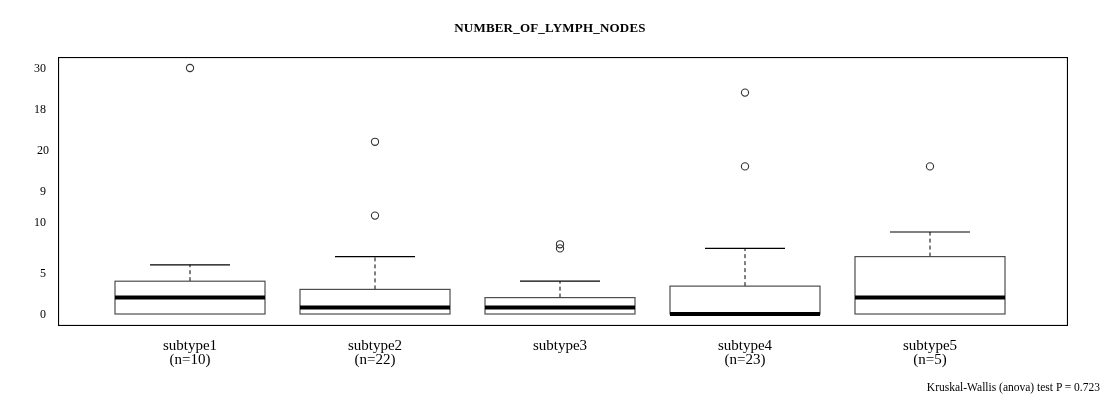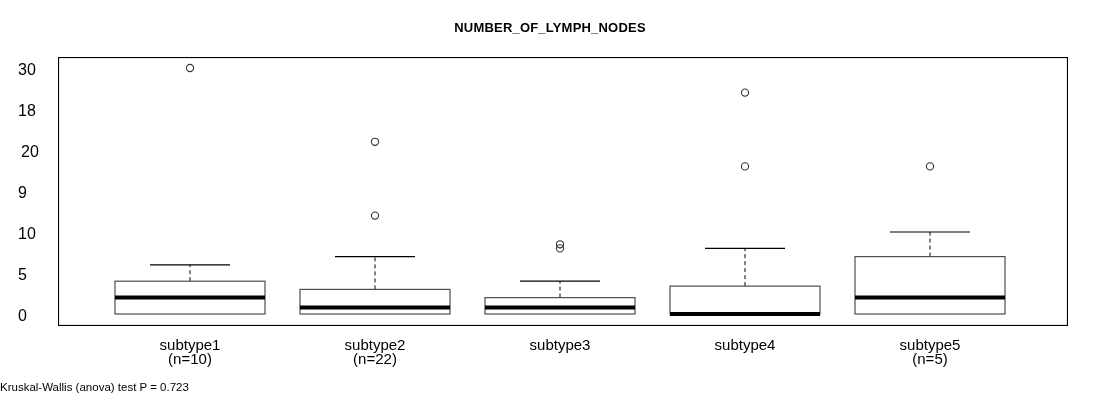--- a/index.html
+++ b/index.html
@@ -1,58 +1,58 @@
 <!DOCTYPE html>
 <html><head>
 <meta charset="utf-8">
 <style>
   html,body{margin:0;padding:0;}
   body{
     width:1100px;height:400px;background:#ffffff;
     font-family:"Liberation Sans", sans-serif;
     color:#000000;overflow:hidden;position:relative;
   }
-  #root{position:absolute;inset:0;}
+  #root{position:absolute;inset:0;font-family:Liberation Serif, serif;}
 
   .title{
     position:absolute;left:0;right:0;top:20px;
     text-align:center;font-size:13px;font-weight:bold;
     letter-spacing:0.2px;
   }
 
   .footer{
     position:absolute;left:0;right:0;top:381px;
-    text-align:left;font-size:11.5px;
+    text-align:right;font-size:11.5px;
   }
 
   
   #plot{position:absolute;left:58px;top:57px;width:1010px;height:269px;}
   #plotsvg{display:block;}
 
   .tick-label{
-    position:absolute;font-size:16px;
+    position:absolute;font-size:12px;text-align:right;
     width:28px;line-height:1;
   }
   .xcat{
     position:absolute;font-size:15px;text-align:center;
     width:200px;line-height:14px;
   }
   .xcat .n{display:block;}
 </style>
 </head>
 <body>
 
 <div id="root">
 
   <div class="title">NUMBER_OF_LYMPH_NODES</div>
 
   <div id="axis-ticks">
       <div class="tick-label" style="left: 18px; top: 308px;">0</div>
       <div class="tick-label" style="left: 18px; top: 267px;">5</div>
-      <div class="tick-label" style="left: 18px; top: 226px;">10</div>
+      <div class="tick-label" style="left: 18px; top: 216px;">10</div>
       <div class="tick-label" style="left: 18px; top: 185px;">9</div>
       <div class="tick-label" style="left: 21px; top: 144px;">20</div>
       <div class="tick-label" style="left: 18px; top: 103px;">18</div>
       <div class="tick-label" style="left: 18px; top: 62px;">30</div>
     </div>
 
   <div id="plot">
     <svg id="plotsvg" width="1010" height="269">
         <rect x="0.5" y="0.5" width="1009" height="268" fill="none" stroke="#000000" stroke-width="1.2"></rect>
         <g>
@@ -105,19 +105,19 @@
         <line x1="502" y1="269" x2="502" y2="274" stroke="#000000" stroke-width="1.2"></line>
         <line x1="687" y1="269" x2="687" y2="274" stroke="#000000" stroke-width="1.2"></line>
         <line x1="872" y1="269" x2="872" y2="274" stroke="#000000" stroke-width="1.2"></line>
       </svg>
   </div>
 
   <div id="xcats">
       <div class="xcat" style="left: 90px; top: 338px;"><span>subtype1</span><span class="n">(n=10)</span></div>
       <div class="xcat" style="left: 275px; top: 338px;"><span>subtype2</span><span class="n">(n=22)</span></div>
       <div class="xcat" style="left: 460px; top: 338px;"><span>subtype3</span></div>
-      <div class="xcat" style="left: 645px; top: 338px;"><span>subtype4</span></div>
+      <div class="xcat" style="left: 645px; top: 338px;"><span>subtype4</span><span class="n">(n=23)</span></div>
       <div class="xcat" style="left: 830px; top: 338px;"><span>subtype5</span><span class="n">(n=5)</span></div>
     </div>
 
   <div class="footer">Kruskal-Wallis (anova) test P = 0.723</div>
 
 </div>
 
 </body></html>

